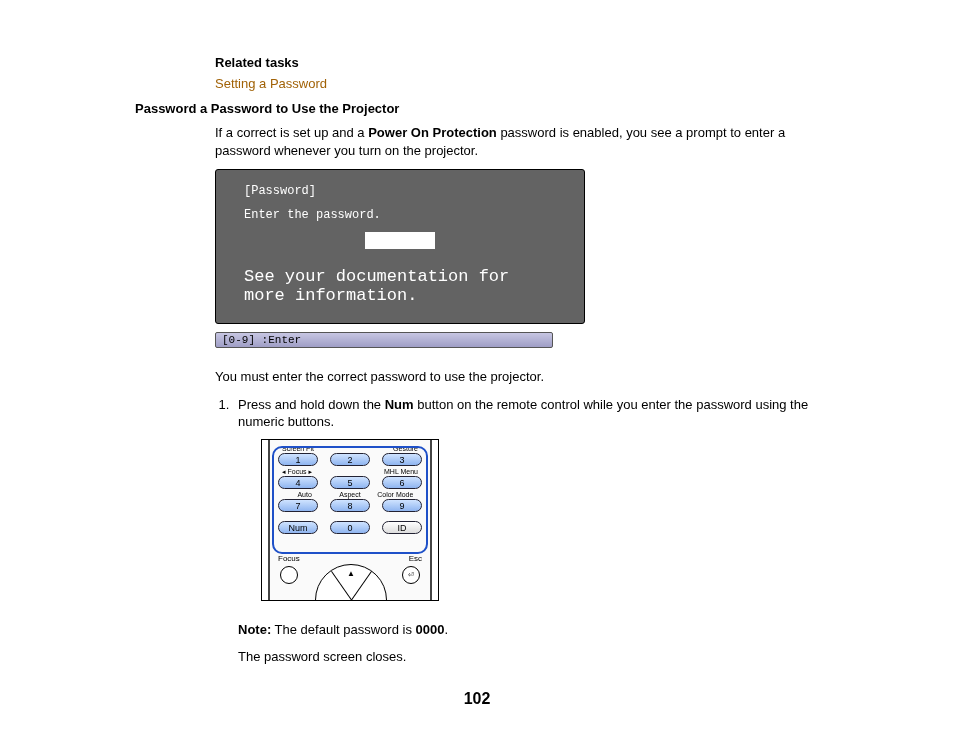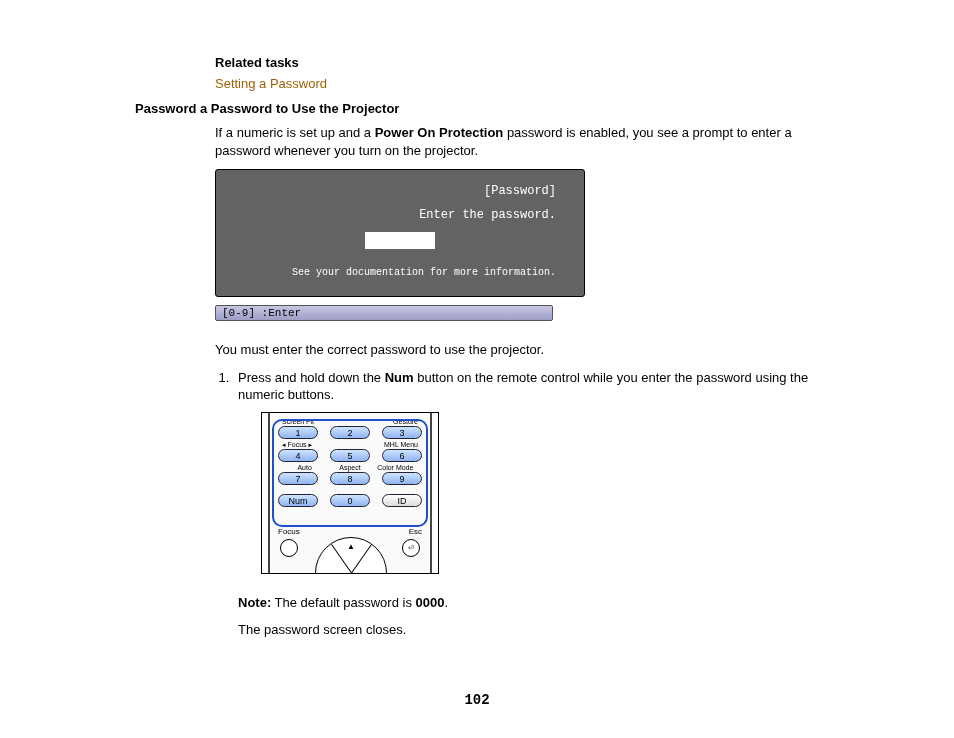--- a/index.html
+++ b/index.html
@@ -48,32 +48,31 @@
     border: 1px solid #000;
     border-radius: 3px;
     padding: 14px 0 18px 0;
     font-family: "Courier New", monospace;
     font-size: 12px;
     box-sizing: border-box;
     position: relative;
   }
   .osd-inner {
     padding: 0 28px;
-    text-align: right;
   }
   .osd-title { margin-bottom: 10px; }
   .osd-prompt { margin-bottom: 10px; }
   .osd-inputbox {
     width: 70px;
     height: 17px;
     background: #fff;
     margin: 0 auto 18px auto;
   }
   .osd-footer {
-    font-size: 10px;
+    font-size: 17px;
   }
   .osd-statusbar {
     margin-top: 8px;
     background: linear-gradient(#c7c6e2, #9f9ec6);
     border: 1px solid #555;
     border-radius: 2px;
     padding: 1px 6px;
     font-family: "Courier New", monospace;
     font-size: 11px;
     color: #000;
@@ -197,41 +196,40 @@
     left: 50%;
     top: 0;
     transform-origin: bottom center;
   }
   .page-num {
     position: absolute;
     bottom: 30px;
     left: 0; right: 0;
     text-align: center;
     font-weight: bold;
-    font-size: 14px;
-    font-family: Liberation Mono, monospace;
+    font-size: 16px;
   }
   .tri-l::before { content: "◂"; font-size: 7px; margin-right: 2px; }
   .tri-r::after { content: "▸"; font-size: 7px; margin-left: 2px; }
 </style>
 </head>
 <body>
 
 <div class="page">
 
   <div class="indent">
     <div class="related-tasks">Related tasks</div>
     <div class="link">Setting a Password</div>
   </div>
 
   <div class="section-heading">Password a Password to Use the Projector</div>
 
   <div class="indent">
     <div class="para">
-      <span>If a numeric is set up and a </span><span class="bold">Power On Protection</span><span> password is enabled, you see a prompt to enter a password whenever you turn on the projector.</span>
+      <span>If a correct is set up and a </span><span class="bold">Power On Protection</span><span> password is enabled, you see a prompt to enter a password whenever you turn on the projector.</span>
     </div>
 
     <div class="projector-screenshot">
       <div class="osd">
         <div class="osd-inner">
           <div class="osd-title">[Password]</div>
           <div class="osd-prompt">Enter the password.</div>
           <div class="osd-inputbox"></div>
           <div class="osd-footer">See your documentation for more information.</div>
         </div>

